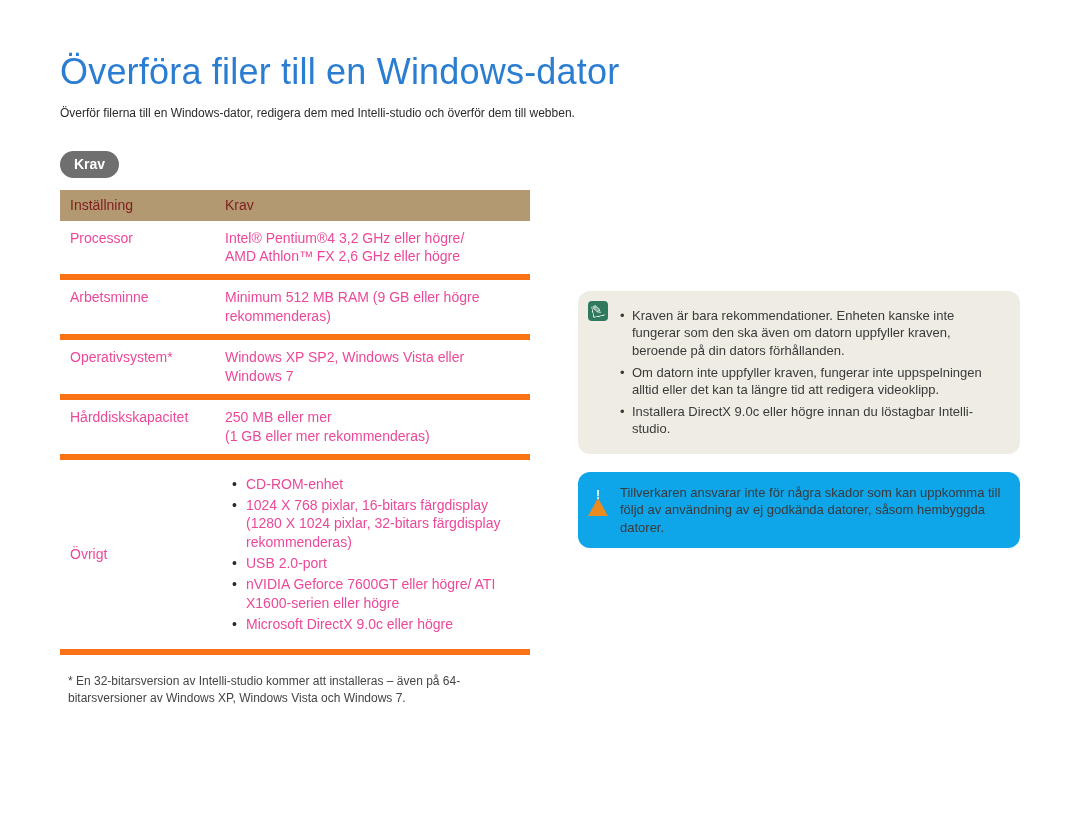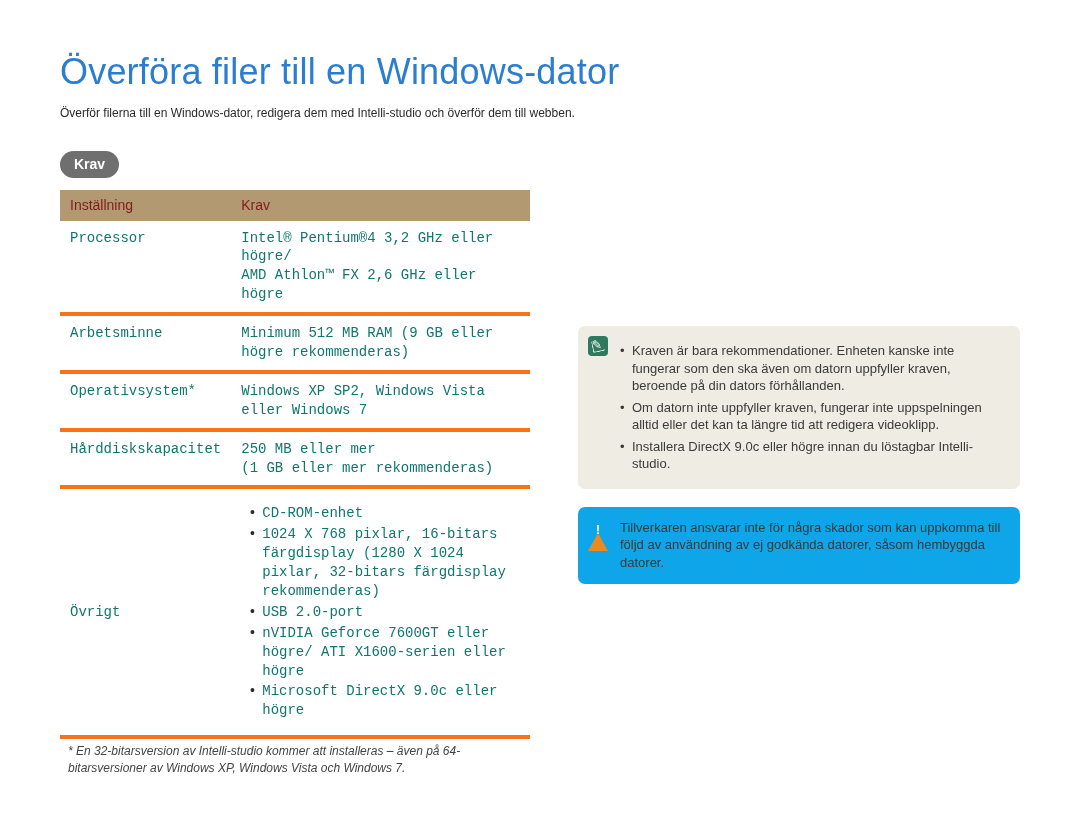--- a/index.html
+++ b/index.html
@@ -63,25 +63,24 @@
     background: #b39972;
     color: #7f1d1d;
     font-weight: 400;
     text-align: left;
     padding: 6px 10px;
   }
   table.req thead th:first-child {
     width: 135px;
   }
   table.req tbody td {
-    border-bottom: 4px solid #f97316;
+    border-bottom: 6px solid #f97316;
     padding: 8px 10px;
     vertical-align: top;
-    color: #0f766e;
-    font-family: Liberation Mono, monospace;
+    color: #ec4899;
   }
   ul.bullets {
     list-style: none;
     padding: 0;
     margin: 7px;
   }
   ul.bullets li {
     position: relative;
     padding-left: 14px;
     margin: 2px 0;
@@ -89,27 +88,26 @@
   ul.bullets li::before {
     content: "•";
     position: absolute;
     left: 0;
     top: 0;
     color: #2a2a2a;
   }
   .footnote {
     font-size: 12px;
     color: #444;
-    margin-top: 4px;
+    margin-top: 18px;
     line-height: 1.4;
     padding-left: 8px;
-    font-style: italic;
   }
   .notebox {
-    border-radius: 7px;
+    border-radius: 12px;
     padding: 12px 14px 12px 42px;
     position: relative;
     font-size: 13px;
     margin-bottom: 18px;
   }
   .notebox .icon {
     position: absolute;
     left: 10px;
     top: 10px;
     width: 20px;

